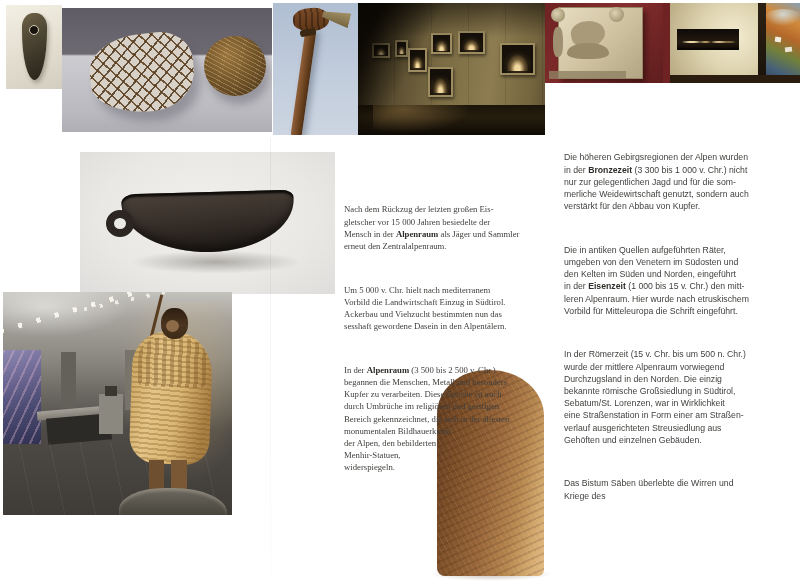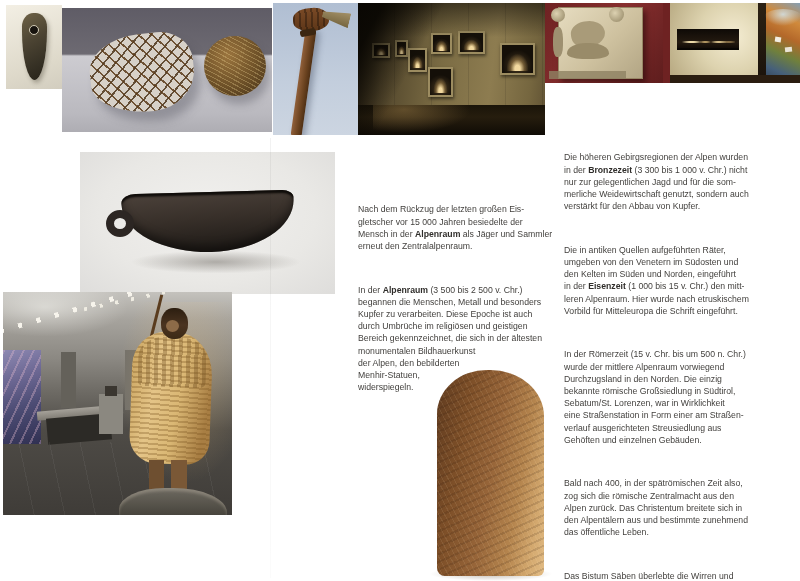--- a/index.html
+++ b/index.html
@@ -11,21 +11,21 @@
   .page *{position:absolute; box-sizing:border-box;}
 
   
   .textcol{
     font-size:8.7px; line-height:12.2px; color:#413f3c;
     white-space:pre; letter-spacing:0;
   }
   .textcol p{position:static; margin:0 0 7px 0;}
   .textcol b{position:static; font-weight:bold; color:#2f2d2a;}
   .textcol span{position:static;}
-  .col-mid{left:358px; top:179px; width:200px;}
+  .col-mid{left:344px; top:179px; width:200px;font-family:Liberation Serif, serif;}
   .col-right{left:564px; top:127px; width:210px;}
 
   
   .ph-axehead{left:6px; top:5px; width:56px; height:84px;
     background:linear-gradient(160deg,#f3efe4,#ded9ca 70%,#d2cdbf);}
   .ph-axehead .blade{
     left:16px; top:8px; width:25px; height:67px;
     background:linear-gradient(150deg,#6e6246 0%,#4c4433 40%,#353024 75%,#262218);
     border-radius:50% 50% 55% 55% / 22% 22% 80% 80%;
     box-shadow:2px 3px 4px rgba(60,55,40,.35);
@@ -305,20 +305,24 @@
     <div class="stone"></div>
   </div>
 
   <div class="fold"></div>
 
   <div class="textcol col-mid">
     <p><span>Nach dem Rückzug der letzten großen Eis-
 gletscher vor 15 000 Jahren besiedelte der
 Mensch in der </span><b>Alpenraum</b><span> als Jäger und Sammler
 erneut den Zentralalpenraum.</span></p>
+    <p><span>Um 5 000 v. Chr. hielt nach mediterranem
+Vorbild die Landwirtschaft Einzug in Südtirol.
+Ackerbau und Viehzucht bestimmten nun das
+sesshaft gewordene Dasein in den Alpentälern.</span></p>
     <p><span>In der </span><b>Alpenraum</b><span> (3 500 bis 2 500 v. Chr.)
 begannen die Menschen, Metall und besonders
 Kupfer zu verarbeiten. Diese Epoche ist auch
 durch Umbrüche im religiösen und geistigen
 Bereich gekennzeichnet, die sich in der ältesten
 monumentalen Bildhauerkunst
 der Alpen, den bebilderten
 Menhir-Statuen,
 widerspiegeln.</span></p>
   </div>
@@ -336,22 +340,17 @@
 leren Alpenraum. Hier wurde nach etruskischem
 Vorbild für Mitteleuropa die Schrift eingeführt.</span></p>
     <p><span>In der Römerzeit (15 v. Chr. bis um 500 n. Chr.)
 wurde der mittlere Alpenraum vorwiegend
 Durchzugsland in den Norden. Die einzig
 bekannte römische Großsiedlung in Südtirol,
 Sebatum/St. Lorenzen, war in Wirklichkeit
 eine Straßenstation in Form einer am Straßen-
 verlauf ausgerichteten Streusiedlung aus
 Gehöften und einzelnen Gebäuden.</span></p>
-    <p><span>Bald nach 400, in der spätrömischen Zeit also,
-zog sich die römische Zentralmacht aus den
-Alpen zurück. Das Christentum breitete sich in
-den Alpentälern aus und bestimmte zunehmend
-das öffentliche Leben.</span></p>
     <p><span>Das Bistum Säben überlebte die Wirren und
 Kriege des </span></p>
   </div>
 
 </div>
 
 </body></html>

